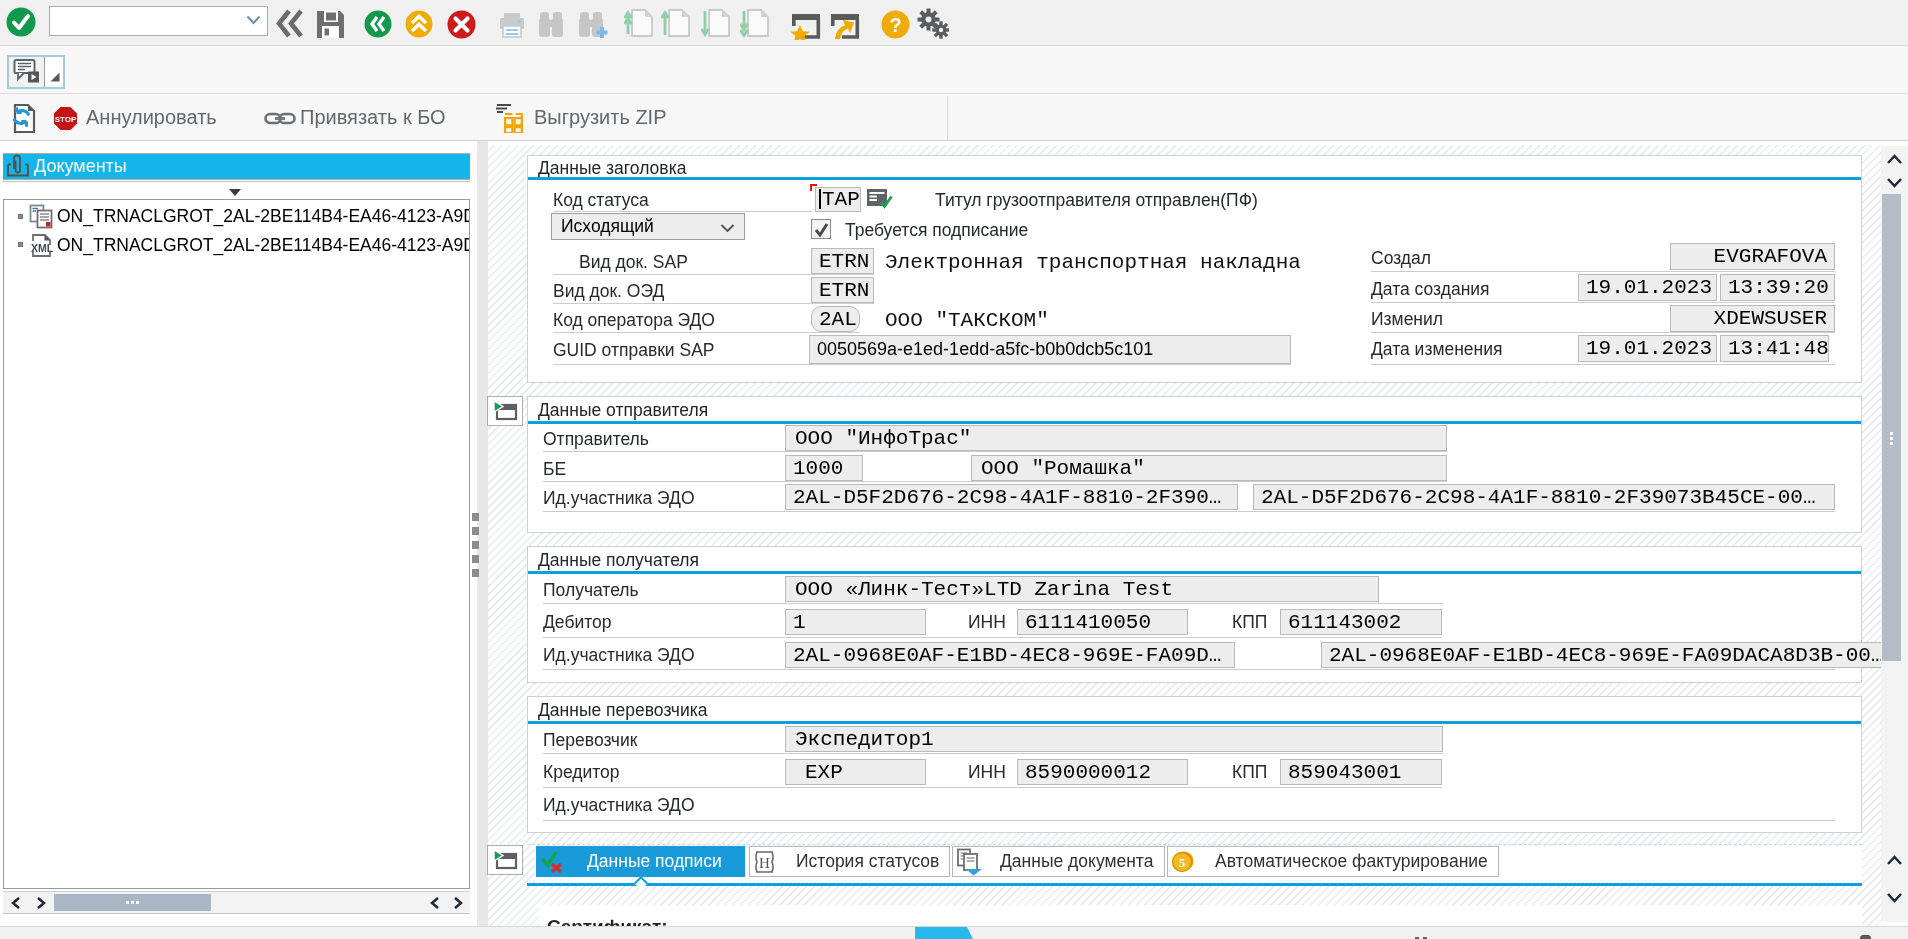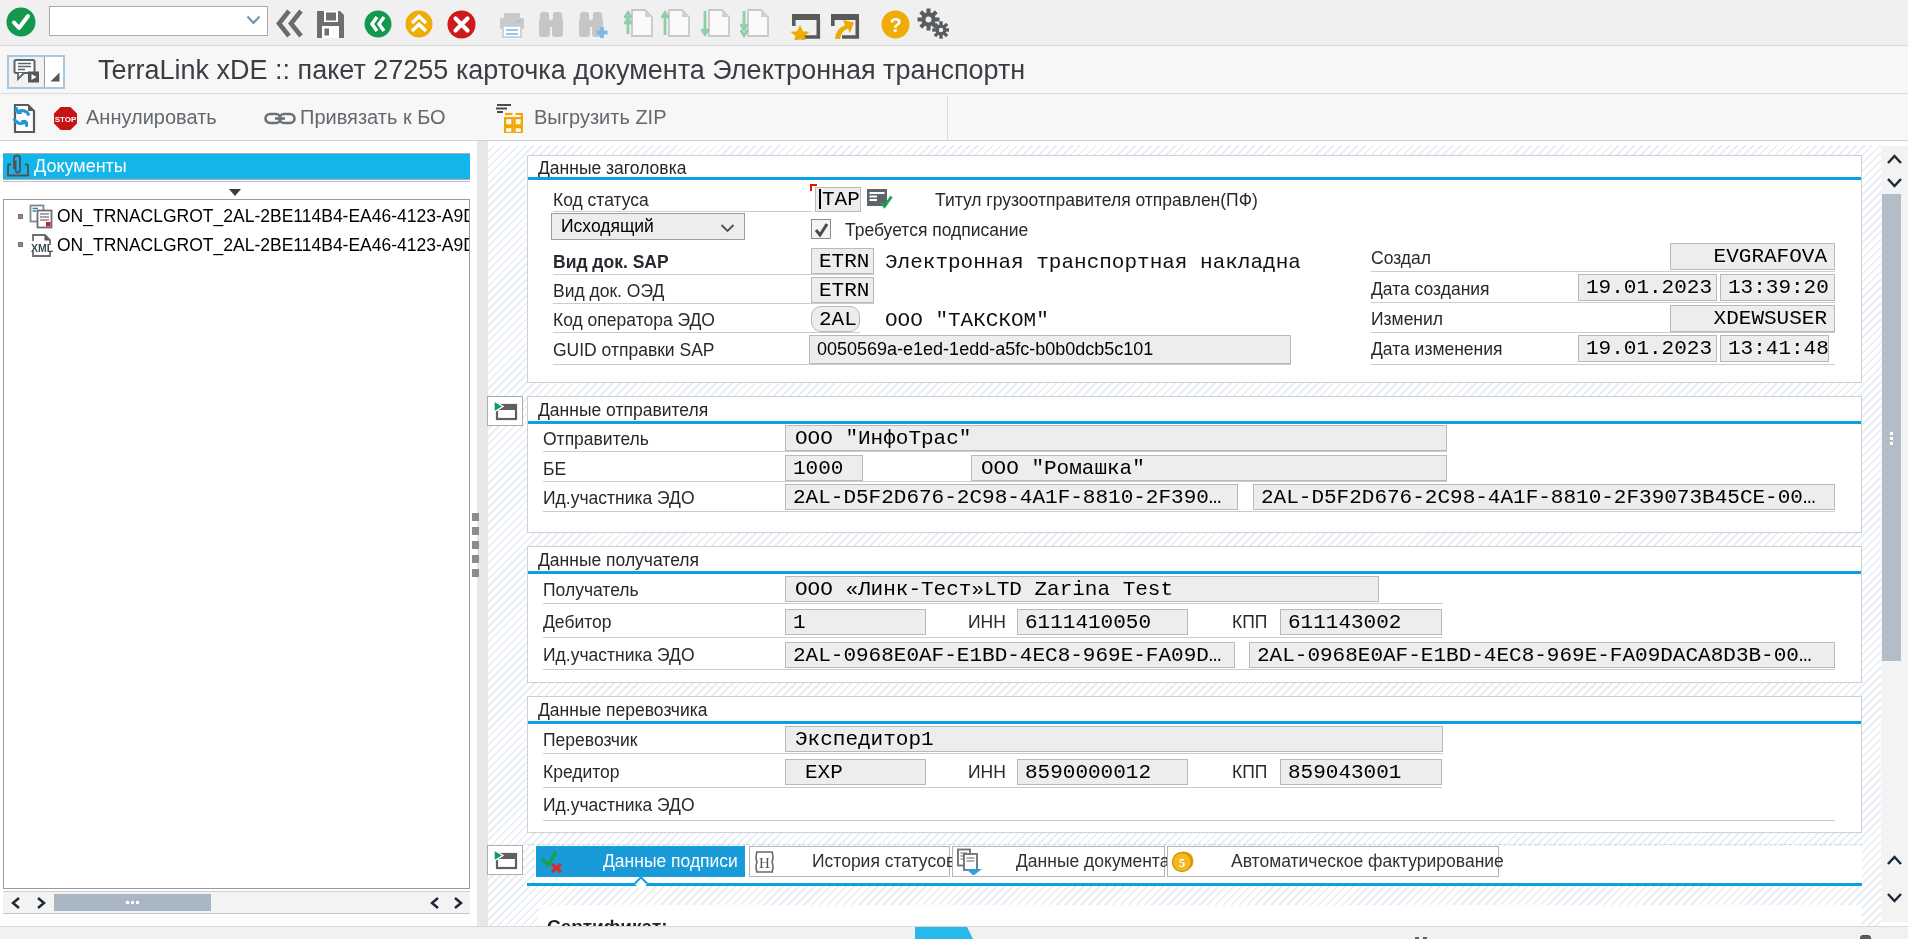--- a/index.html
+++ b/index.html
@@ -29,21 +29,21 @@
 .sec{background:#fff;border:1px solid #cfcfcf;}
 .sectitle{font-size:17.5px;color:#24272a;white-space:nowrap;}
 .bluln{background:#0aa0dd;height:2.5px;}
 .lb{font-size:17.5px;color:#26292e;white-space:nowrap;}
 .ln{height:1px;background:#cccccc;}
 .vb{background:#ededed;border:1px solid #b9b9b9;font-family:"Liberation Mono",monospace;
  font-size:21px;color:#000;white-space:nowrap;overflow:hidden;display:flex;align-items:center;padding-left:7px;}
 .mono{font-family:"Liberation Mono",monospace;font-size:21px;color:#111;white-space:nowrap;}
 
 .tab{top:846px;height:31px;background:#fff;border:1px solid #b5b5b5;display:flex;align-items:center;}
-.tabtxt{font-size:17.5px;color:#2e3236;white-space:nowrap;margin-left:16px;}
+.tabtxt{font-size:17.5px;color:#2e3236;white-space:nowrap;}
 #tabactive{left:536px;top:846px;width:209px;height:31px;background:#189bd8;}
 #tabline{left:527px;top:883px;width:1335px;height:3px;background:#0d9fdd;}
 .iconbtn{background:#fff;border:1px solid #adadad;}
 
 #sbar{left:0;top:926px;width:1908px;height:13px;background:#f1f1f1;border-top:1px solid #d8d8d8;}
 #swedge{left:915px;top:927px;width:58px;height:12px;background:#29b8ea;
  clip-path:polygon(0 0,52px 0,58px 12px,0 12px);}
 
 #vsb{left:1881px;top:146px;width:27px;height:776px;background:#f3f3f3;}
 #vsbthumb{left:1882px;top:194px;width:19px;height:467px;background:#b2bdc8;}
@@ -180,21 +180,20 @@
             <rect x="3.7" y="-1.7" width="5" height="3.4" transform="rotate(45)"></rect>
           </g>
         </g>
       </g>
       <circle cx="11.5" cy="11.5" r="3" fill="#f0f0f0"></circle>
       <circle cx="24" cy="22" r="2.2" fill="#f0f0f0"></circle>
     </svg>
 <svg class="abs" style="left:246px;top:15px" width="15" height="10">
       <path d="M1.5,1.5 L7.5,8 L13.5,1.5" fill="none" stroke="#6b91ad" stroke-width="2"></path>
     </svg>
-<div class="abs" id="title">TerraLink xDE :: пакет 27255 карточка документа Электронная транспортн</div>
 
 <div class="abs" style="left:7px;top:55px;width:58px;height:34px;background:#f2f2f2;border:2px solid #a5c9e2;"></div>
 <div class="abs" style="left:44px;top:57px;width:1px;height:30px;background:#9a9a9a;"></div>
 <div class="abs" style="left:45px;top:57px;width:18px;height:30px;background:#fff;"></div>
 <svg class="abs" style="left:12px;top:58px" width="32" height="28">
       <rect x="2.5" y="2" width="20" height="13" rx="1.5" fill="#fff" stroke="#5a646b" stroke-width="2"></rect>
       <path d="M6,15 L6,21 L12,15" fill="#fff" stroke="#5a646b" stroke-width="1.8"></path>
       <path d="M6,5.5 H19 M6,8.5 H19 M6,11.5 H13" stroke="#5a646b" stroke-width="1.5"></path>
       <rect x="16" y="13.5" width="11" height="11" fill="#575757"></rect>
       <path d="M19.5,16 L24.5,19 L19.5,22 Z" fill="#fff"></path>
@@ -333,21 +332,21 @@
 <div class="abs lb" style="left:935px;top:190px;">Титул грузоотправителя отправлен(ПФ)</div>
 <div class="abs vb" style="left:551px;top:213px;width:194px;height:27px;background:#ededed;border-color:#9e9e9e;font-family:'Liberation Sans',sans-serif;font-size:17.5px;padding-left:9px;">Исходящий</div>
 <svg class="abs" style="left:720px;top:224px" width="15" height="9">
       <path d="M1.5,1 L7.5,7 L13.5,1" fill="none" stroke="#47525a" stroke-width="1.8"></path>
     </svg>
 <div class="abs" style="left:811px;top:219px;width:20px;height:20px;background:#f4f4f4;border:1.5px solid #8c8c8c;"></div>
 <svg class="abs" style="left:813px;top:221px" width="17" height="17">
       <path d="M3,9 L7,14 L14,3" fill="none" stroke="#4a4a4a" stroke-width="3"></path>
     </svg>
 <div class="abs lb" style="left:845px;top:220px;">Требуется подписание</div>
-<div class="abs lb" style="left:553px;top:252px;font-weight:bold;">Вид док. SAP</div>
+<div class="abs lb" style="left:579px;top:252px;">Вид док. SAP</div>
 <div class="abs ln" style="left:553px;top:274px;width:321px;"></div>
 <div class="abs vb" style="left:811px;top:248px;width:63px;height:26px;">ETRN</div>
 <div class="abs mono" style="left:885px;top:251px;">Электронная транспортная накладна</div>
 <div class="abs lb" style="left:553px;top:281px;">Вид док. ОЭД</div>
 <div class="abs ln" style="left:553px;top:303px;width:321px;"></div>
 <div class="abs vb" style="left:811px;top:277px;width:63px;height:26px;">ETRN</div>
 <div class="abs lb" style="left:553px;top:310px;">Код оператора ЭДО</div>
 <div class="abs ln" style="left:553px;top:332px;width:307px;"></div>
 <div class="abs vb" style="left:811px;top:306px;width:49px;height:26px;border-radius:10px;">2AL</div>
 <div class="abs mono" style="left:885px;top:309px;">ООО "ТАКСКОМ"</div>
@@ -388,21 +387,21 @@
 <div class="abs lb" style="left:543px;top:612px;">Дебитор</div>
 <div class="abs ln" style="left:543px;top:637px;width:899px;"></div>
 <div class="abs vb" style="left:785px;top:609px;width:141px;height:26px;">1</div>
 <div class="abs lb" style="left:968px;top:612px;">ИНН</div>
 <div class="abs vb" style="left:1017px;top:609px;width:171px;height:26px;">6111410050</div>
 <div class="abs lb" style="left:1232px;top:612px;">КПП</div>
 <div class="abs vb" style="left:1280px;top:609px;width:162px;height:26px;">611143002</div>
 <div class="abs lb" style="left:543px;top:645px;">Ид.участника ЭДО</div>
 <div class="abs ln" style="left:543px;top:669px;width:1292px;"></div>
 <div class="abs vb" style="left:785px;top:642px;width:450px;height:26px;">2AL-0968E0AF-E1BD-4EC8-969E-FA09D…</div>
-<div class="abs vb" style="left:1249px;top:642px;width:586px;height:26px;text-align:right;">2AL-0968E0AF-E1BD-4EC8-969E-FA09DACA8D3B-00…</div>
+<div class="abs vb" style="left:1321px;top:642px;width:586px;height:26px;text-align:right;">2AL-0968E0AF-E1BD-4EC8-969E-FA09DACA8D3B-00…</div>
 
 <div class="abs lb" style="left:543px;top:730px;">Перевозчик</div>
 <div class="abs ln" style="left:543px;top:753px;width:900px;"></div>
 <div class="abs vb" style="left:785px;top:726px;width:658px;height:26px;padding-left:9px;">Экспедитор1</div>
 <div class="abs lb" style="left:543px;top:762px;">Кредитор</div>
 <div class="abs ln" style="left:543px;top:787px;width:899px;"></div>
 <div class="abs vb" style="left:785px;top:759px;width:141px;height:26px;padding-left:19px;">EXP</div>
 <div class="abs lb" style="left:968px;top:762px;">ИНН</div>
 <div class="abs vb" style="left:1017px;top:759px;width:171px;height:26px;">8590000012</div>
 <div class="abs lb" style="left:1232px;top:762px;">КПП</div>

